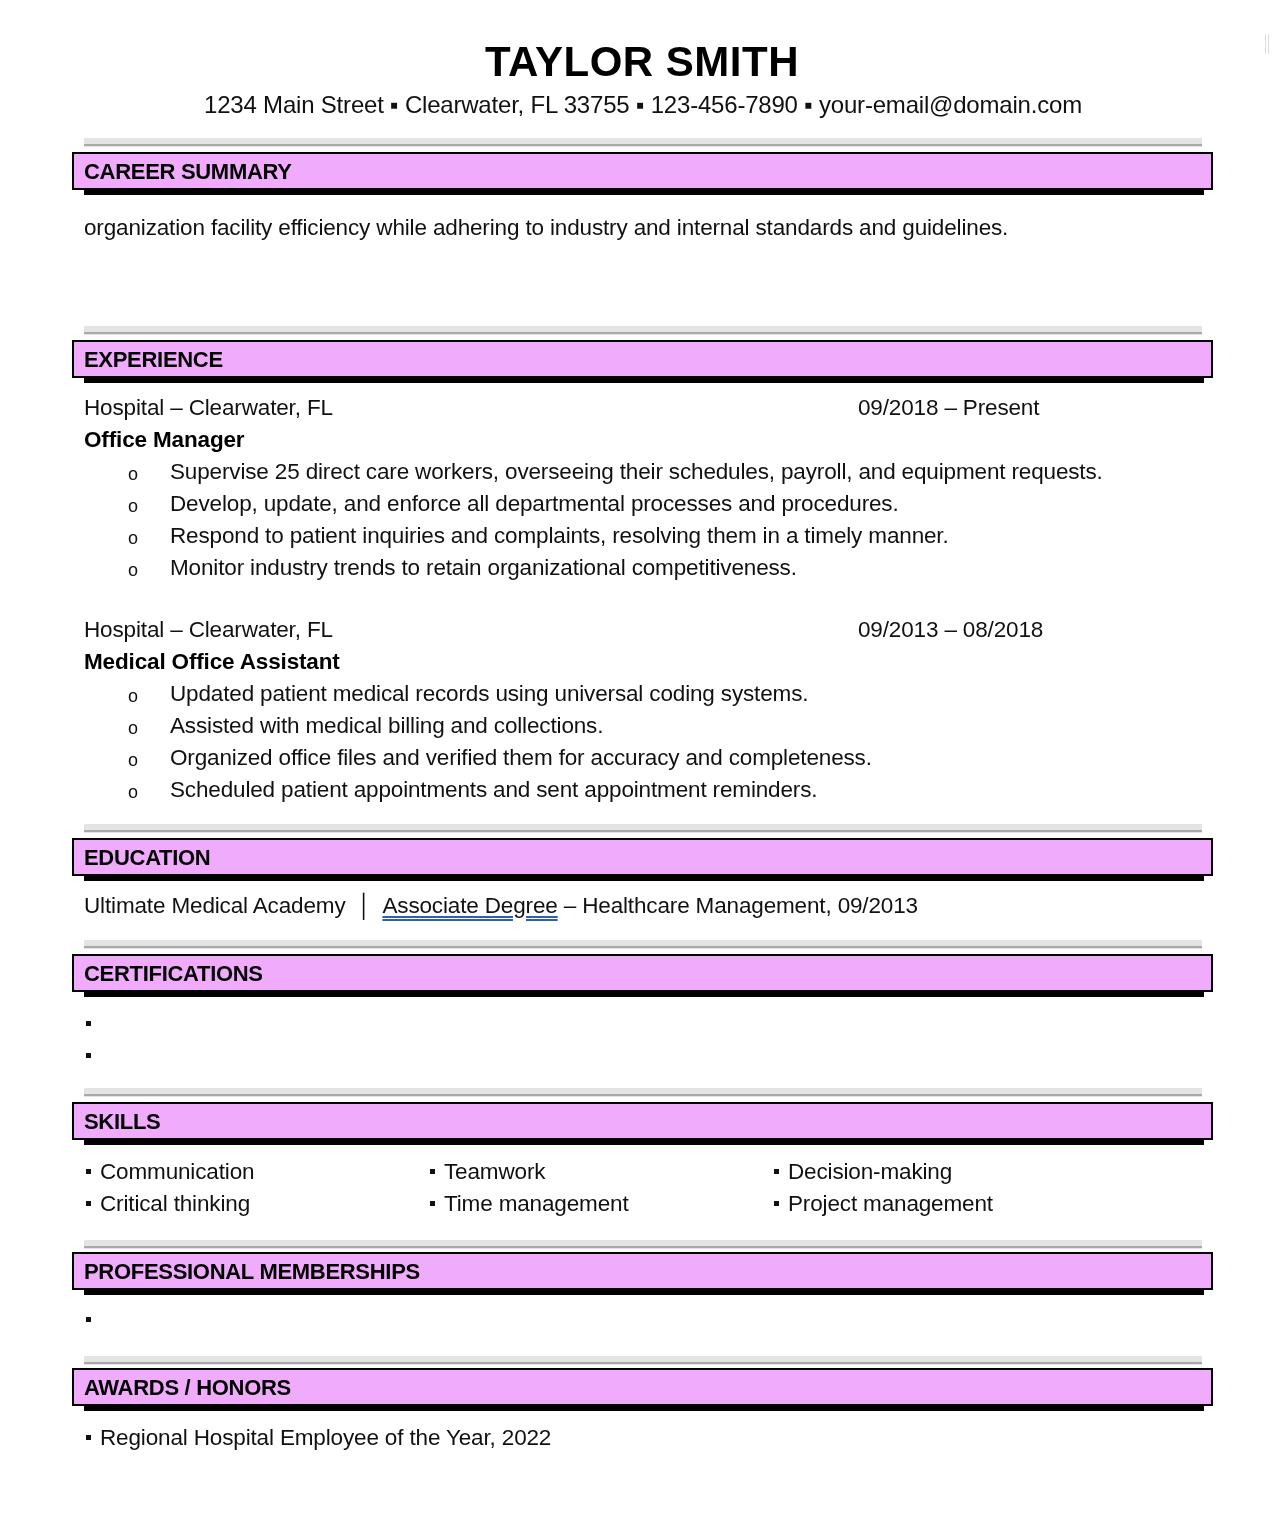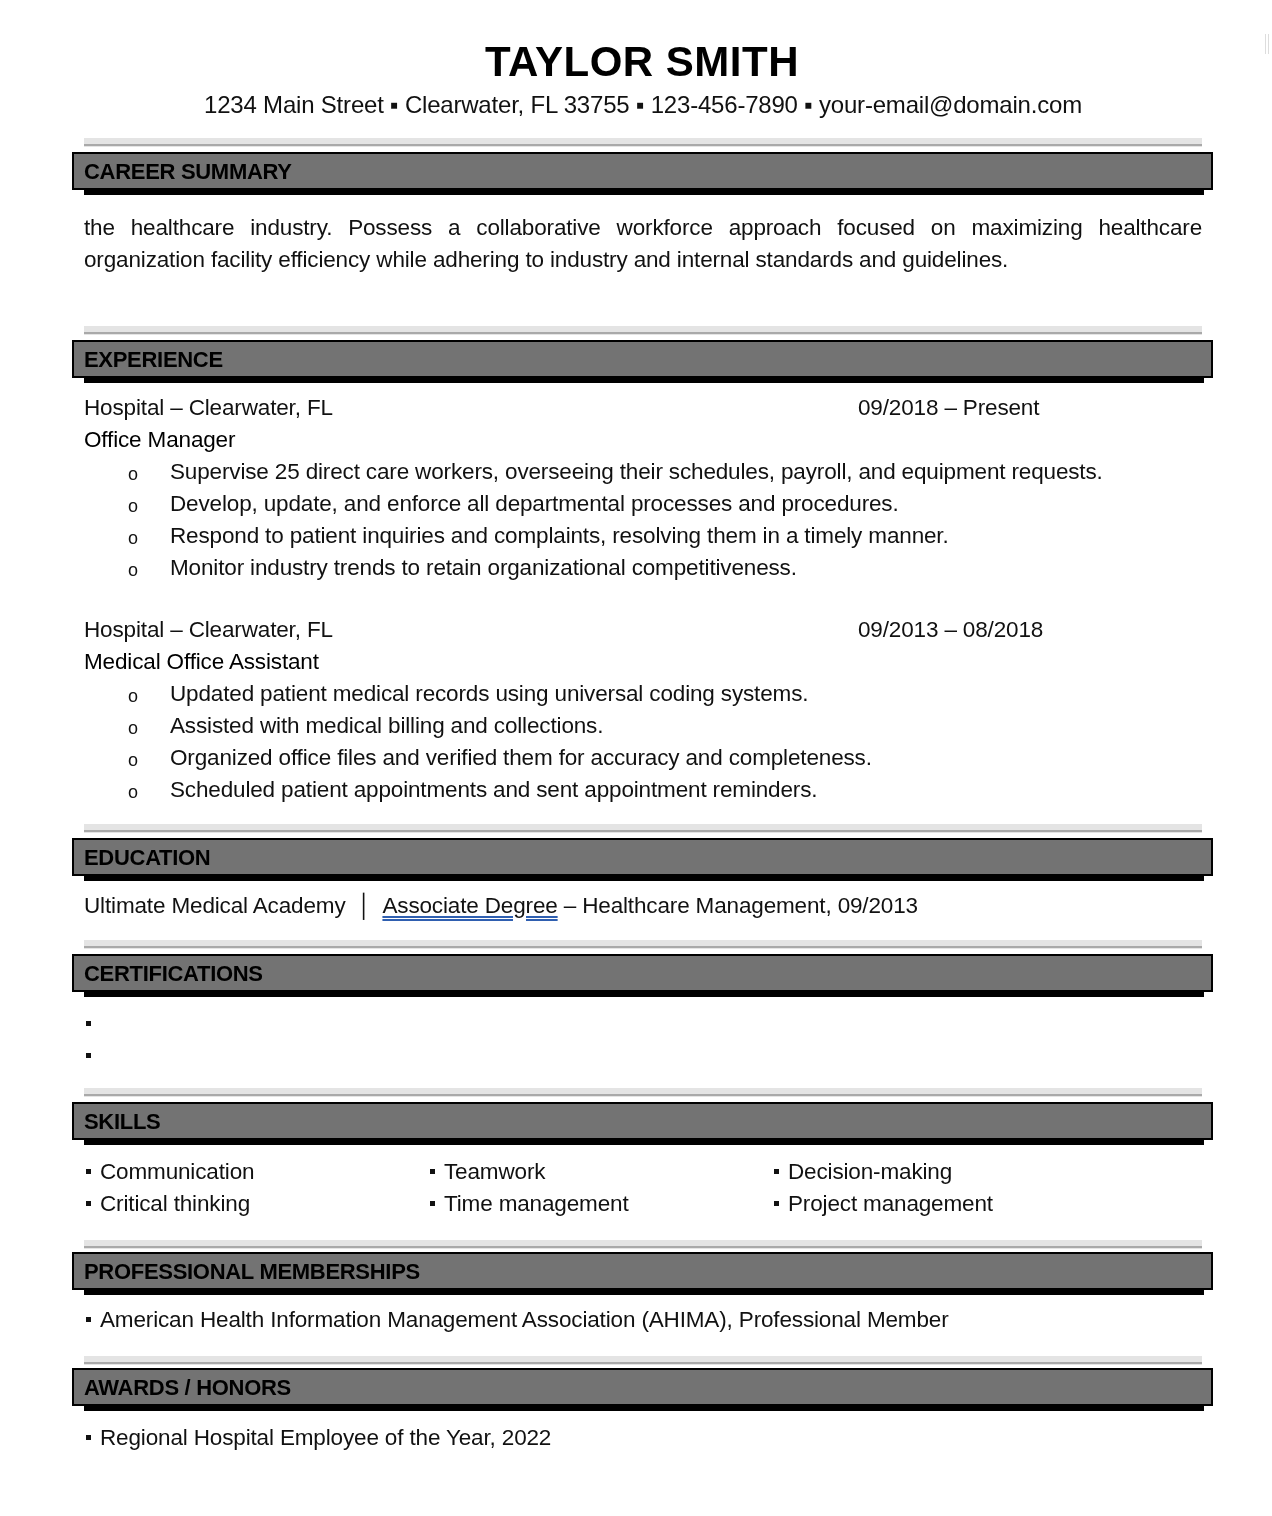--- a/index.html
+++ b/index.html
@@ -5,30 +5,30 @@
   html, body { margin: 0; padding: 0; background: #ffffff; }
   body { width: 1272px; height: 1516px; position: relative; overflow: hidden;
          font-family: "Liberation Sans", "DejaVu Sans", sans-serif; color: #111; }
   .abs { position: absolute; white-space: nowrap; text-align: right; }
   .name { left: 0; width: 1284px; top: 38px; text-align: center; font-size: 42px; font-weight: bold;
           letter-spacing: 0.5px; color: #000; line-height: 48px; }
   .contact { left: 0; width: 1286px; top: 90px; text-align: center; font-size: 24px; line-height: 30px; color: #111;
              letter-spacing: -0.2px; }
   .stripe { position: absolute; left: 84px; width: 1118px; height: 9px; background: #e4e4e4; }
   .stripe::after { content: ""; position: absolute; left: 0; right: 0; bottom: 1px; height: 2px; background: #a9a9a9; }
-  .sec-box { position: absolute; left: 72px; width: 1137px; height: 34px; border: 2px solid #000; background: #737373; }
+  .sec-box { position: absolute; left: 72px; width: 1137px; height: 34px; border: 2px solid #000; background: #f0abfc; }
   .sec-bar { position: absolute; left: 84px; width: 1120px; height: 7px; background: #000; }
   .sec-title { position: absolute; left: 10px; top: 4px; font-size: 22px; font-weight: bold; letter-spacing: -0.3px;
                color: #000; line-height: 28px; }
   .body-text { font-size: 22.5px; line-height: 32px; color: #111; letter-spacing: -0.15px; }
   .summary { position: absolute; left: 84px; top: 212px; width: 1118px; white-space: normal; text-align: justify;
              text-align-last: left; }
   .summary .line { display: block; text-align: justify; text-align-last: justify; }
   .summary .line.last { text-align-last: left; }
-  .bold { font-weight: normal; color: #000; }
+  .bold { font-weight: bold; color: #000; }
   .bullet-o { position: absolute; left: 128px; font-size: 18px; }
   .bullet-text { position: absolute; left: 170px; }
   .sq { display: inline-block; width: 5px; height: 5px; background: #111; vertical-align: middle; margin-right: 9px;
         position: relative; top: -2px; }
   .grammar { text-decoration: underline; text-decoration-style: double; text-decoration-color: #2f5fb0;
              text-underline-offset: 3px; }
   .edge-mark { position: absolute; left: 1265px; top: 34px; width: 2px; height: 20px; border-left: 1px solid #ddd;
                border-right: 1px solid #ddd; }
 </style>
 </head>
@@ -39,21 +39,20 @@
 <div class="abs name">TAYLOR SMITH</div>
 <div class="abs contact">1234 Main Street ▪ Clearwater, FL 33755 ▪ 123-456-7890 ▪ your-email@domain.com</div>
 
 <div>
   <div class="stripe" style="top:138px"></div>
   <div class="sec-bar" style="top:188px"></div>
   <div class="sec-box" style="top:152px">
     <span class="sec-title">CAREER SUMMARY</span>
   </div>
   <div class="summary body-text">
-    <span class="line">the healthcare industry. Possess a collaborative workforce approach focused on maximizing healthcare</span>
     <span class="line last">organization facility efficiency while adhering to industry and internal standards and guidelines.</span>
   </div>
 </div>
 
 <div>
   <div class="stripe" style="top:326px"></div>
   <div class="sec-bar" style="top:376px"></div>
   <div class="sec-box" style="top:340px">
     <span class="sec-title">EXPERIENCE</span>
   </div>
@@ -142,21 +141,21 @@
   </div>
 </div>
 
 <div>
   <div class="stripe" style="top:1240px"></div>
   <div class="sec-bar" style="top:1288px"></div>
   <div class="sec-box" style="top:1252px">
     <span class="sec-title">PROFESSIONAL MEMBERSHIPS</span>
   </div>
   <div class="abs body-text" style="left:86px;top:1304px">
-    <span class="sq"></span><span>American Health Information Management Association (AHIMA), Professional Member</span>
+    <span class="sq"></span>
   </div>
 </div>
 
 <div>
   <div class="stripe" style="top:1356px"></div>
   <div class="sec-bar" style="top:1404px"></div>
   <div class="sec-box" style="top:1368px">
     <span class="sec-title">AWARDS / HONORS</span>
   </div>
   <div class="abs body-text" style="left:86px;top:1422px">

